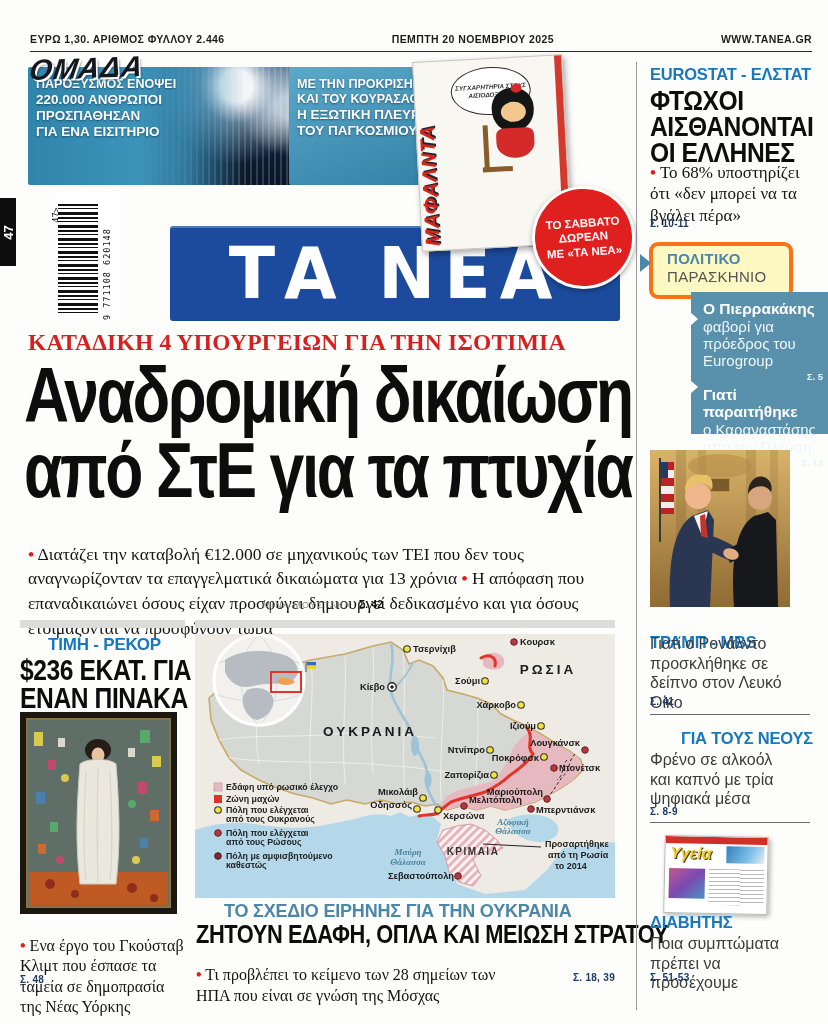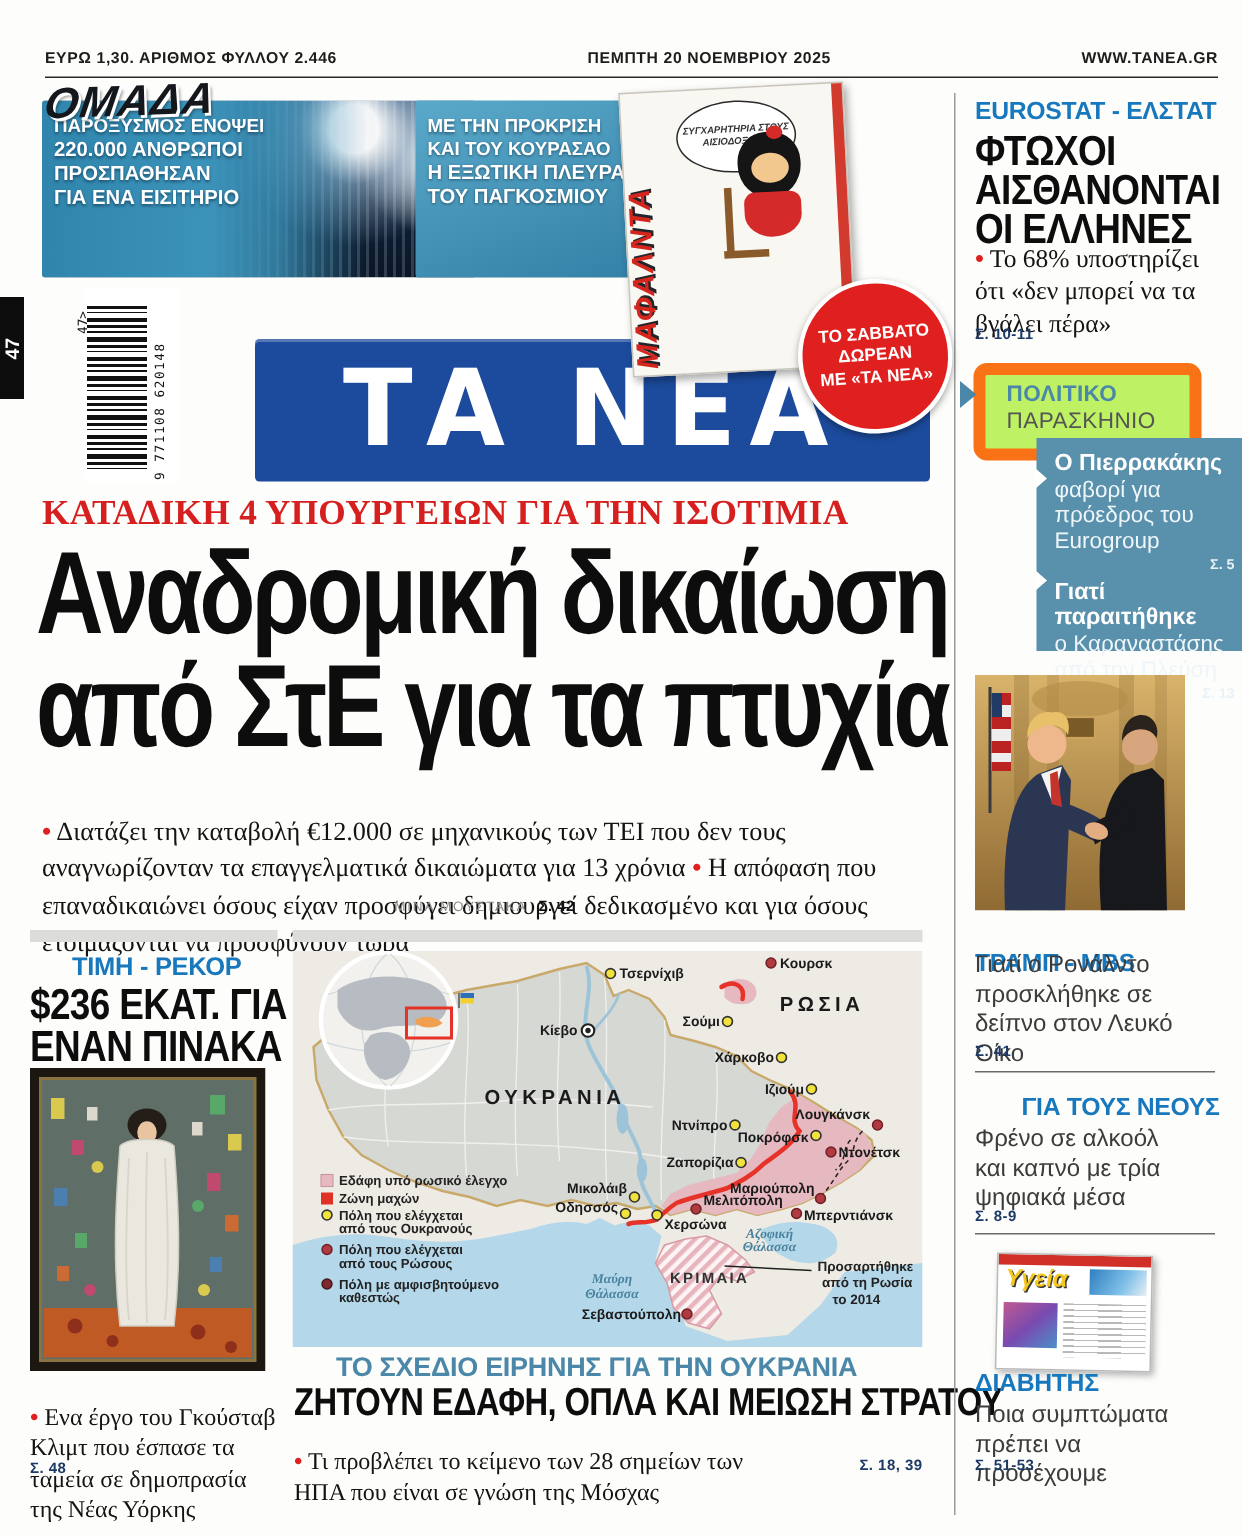--- a/index.html
+++ b/index.html
@@ -16,21 +16,21 @@
       font-style:italic;transform:skewX(-10deg) rotate(-2deg);color:#14171c;
       text-shadow:2px 2px 0 #fff,3px 3px 2px rgba(0,0,0,.35);letter-spacing:1px;}
   .promo-box{position:absolute;top:67px;height:118px;border-radius:2px;overflow:hidden;padding-left:47px;}
   #promoA{left:28px;width:242px;
      background:
        linear-gradient(90deg,#2f85ac 0%,#3c93ba 38%,rgba(60,147,186,.78) 55%,rgba(60,147,186,0) 75%),
        radial-gradient(circle at 72% 16%,rgba(255,255,255,.95) 0 7%,rgba(200,225,245,.45) 16%,rgba(120,160,200,0) 34%),
        radial-gradient(circle at 90% 34%,rgba(255,255,255,.7) 0 4%,rgba(255,255,255,0) 18%),
        repeating-linear-gradient(90deg,rgba(230,240,255,.18) 0 2px,rgba(0,0,0,0) 2px 6px),
        linear-gradient(180deg,#14365c 0%,#0c2038 55%,#0a1626 100%);}
-  #promoB{left:277px;width:149px;background:linear-gradient(160deg,#5aa9ca,#2f7da3);}
+  #promoB{left:289px;width:149px;background:linear-gradient(160deg,#5aa9ca,#2f7da3);}
   .promo-text{position:absolute;top:10px;left:8px;right:6px;color:#fff;
       font:600 12.5px/1.2 "Liberation Sans",sans-serif;text-shadow:0 1px 2px rgba(0,20,40,.5);}
   .promo-text .b{font-weight:800;font-size:13.5px;}
 
   
   #comic{position:absolute;top:58px;left:417px;width:148px;height:188px;background:#f9f7f2;
       border:1px solid #c9c5bc;box-shadow:2px 3px 6px rgba(0,0,0,.35);transform:rotate(-3deg);z-index:2;}
   #comic-edge{position:absolute;top:0;right:0;width:7px;height:100%;background:#d23a2e;}
   #comic-title{position:absolute;top:2px;left:0px;height:182px;writing-mode:vertical-rl;transform:rotate(180deg);
       font:900 20px/1 "Liberation Sans",sans-serif;font-style:italic;color:#d5261d;
@@ -124,22 +124,22 @@
   
   #vrule{position:absolute;left:636px;top:62px;width:1px;height:948px;background:#9a9a9a;}
   .rail-kicker{position:absolute;left:650px;font:800 16.5px/1 "Liberation Sans",sans-serif;color:#1878be;letter-spacing:-.2px;}
   .rail-title{position:absolute;left:650px;transform-origin:left top;transform:scaleX(.88);
       font:800 28px/26px "Liberation Sans",sans-serif;letter-spacing:-.5px;color:#0d0d0d;white-space:nowrap;}
   .rail-serif{position:absolute;left:650px;width:158px;font:400 17px/1.25 "Liberation Serif",serif;color:#141414;}
   .rail-sans{position:absolute;left:650px;width:158px;font:400 16px/1.22 "Liberation Sans",sans-serif;color:#3c3c3c;}
   .rail-page{position:absolute;left:650px;}
   .rail-hr{position:absolute;left:650px;width:160px;height:1px;background:#6a6a6a;}
 
-  #politico-box{position:absolute;top:242px;left:649px;width:122px;height:44px;border:8px solid #f97316;
-      border-radius:9px;background:#bef264;padding:5px 0 0 14px;}
+  #politico-box{position:absolute;top:242px;left:649px;width:122px;height:44px;border:4px solid #f97316;
+      border-radius:9px;background:#fef9c3;padding:5px 0 0 14px;}
   #politico-box .l1{font:800 15px/1.1 "Liberation Sans",sans-serif;color:#4a87a8;letter-spacing:.3px;}
   #politico-box .l2{font:400 15px/1.2 "Liberation Sans",sans-serif;color:#555;letter-spacing:.3px;}
   #politico-arrow{position:absolute;top:254px;left:640px;width:0;height:0;
       border-top:9px solid transparent;border-bottom:9px solid transparent;border-left:11px solid #4a87a8;}
 
   #bluebox{position:absolute;top:292px;left:647px;width:142px;height:142px;background:#5990ab;
       padding:8px 8px 0 12px;box-sizing:border-box;margin-left:44px;}
   .bb-chev{position:absolute;left:-1px;width:0;height:0;border-top:7px solid transparent;
       border-bottom:7px solid transparent;border-left:8px solid #fff;}
   .bb-bold{font:800 15.5px/1.15 "Liberation Sans",sans-serif;color:#fff;}

